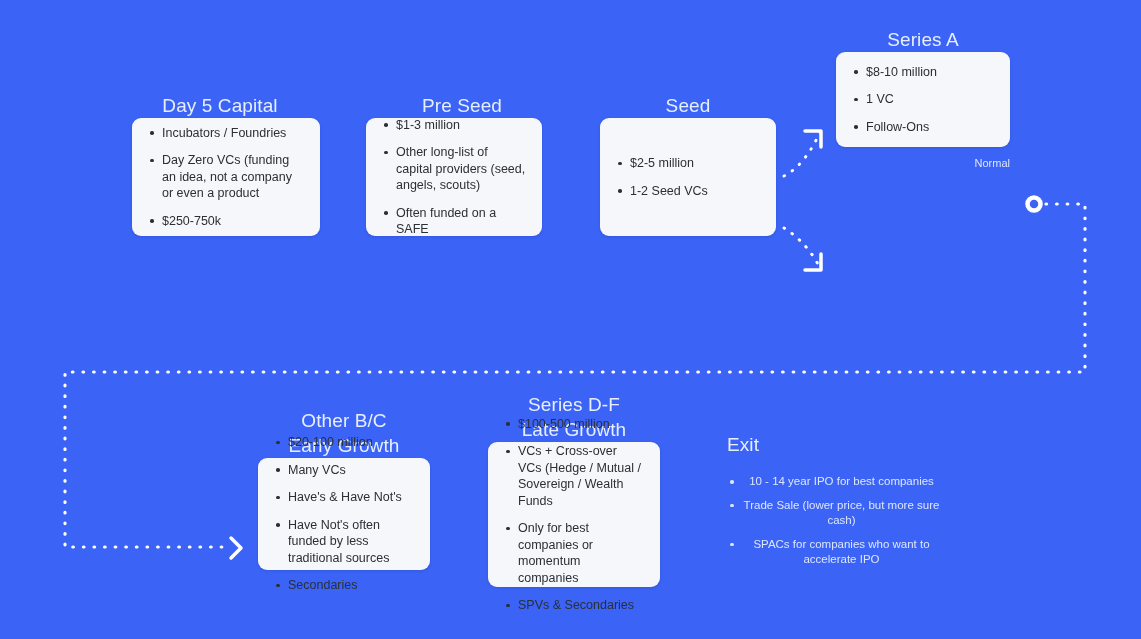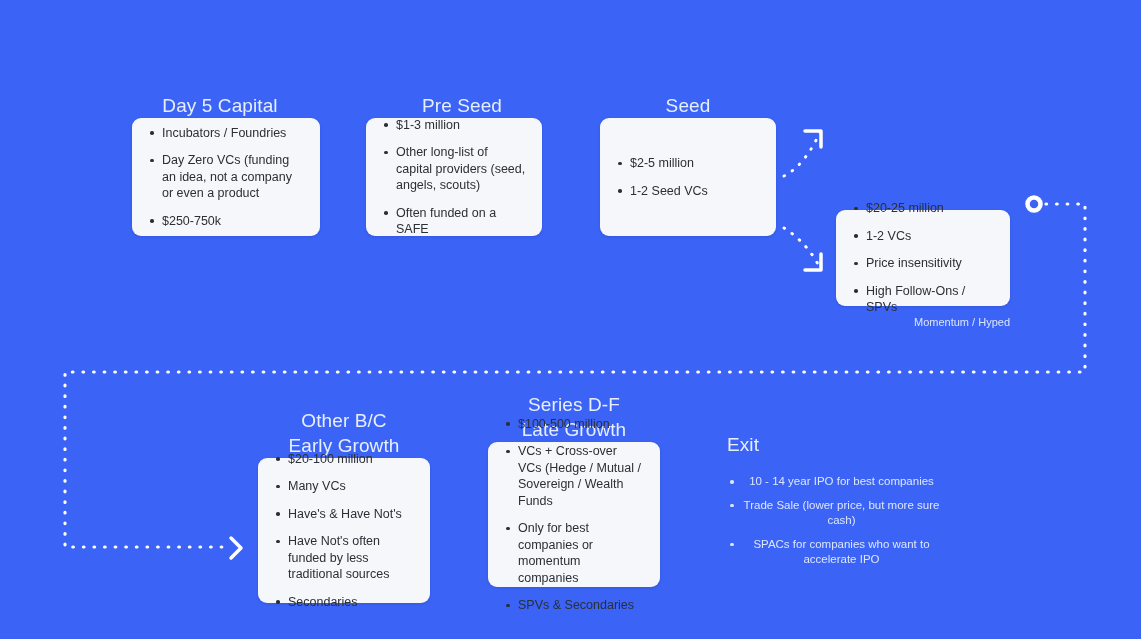--- a/index.html
+++ b/index.html
@@ -126,21 +126,21 @@
   #grp-seed       { left: 600px; top: 93px;  width: 176px; }
   #grp-seed .card { width: 176px; height: 118px; }
 
   #grp-series-a       { left: 836px; top: 27px; width: 174px; }
   #grp-series-a .card { width: 174px; height: 95px; }
 
   #grp-momentum       { left: 836px; top: 210px; width: 174px; }
   #grp-momentum .card { width: 174px; height: 96px; }
 
   #grp-series-bc       { left: 258px; top: 408px; width: 172px; }
-  #grp-series-bc .card { width: 172px; height: 145px; }
+  #grp-series-bc .card { width: 172px; height: 112px; }
 
   #grp-series-df       { left: 488px; top: 392px; width: 172px; }
   #grp-series-df .card { width: 172px; height: 145px; }
 
   #grp-exit { left: 727px; top: 432px; width: 215px; }
   #grp-exit .stage-heading { margin-bottom: 17px; }
 </style>
 </head>
 <body>
 
@@ -185,32 +185,32 @@
   <div class="stage-group" id="grp-seed">
     <div class="stage-heading">Seed</div>
     <div class="card">
       <ul class="bullet-list">
         <li>$2-5 million</li>
         <li>1-2 Seed VCs</li>
       </ul>
     </div>
   </div>
 
-
-  <div class="stage-group" id="grp-momentum">
-    <div class="card">
-      <ul class="bullet-list">
-        <li>$20-25 million</li>
-        <li>1-2 VCs</li>
-        <li>Price insensitivity</li>
-        <li>High Follow-Ons / SPVs</li>
-      </ul>
-    </div>
-    <div class="caption">Momentum / Hyped</div>
-  </div>
+  <div class="stage-group" id="grp-series-a">
+    <div class="stage-heading">Series A</div>
+    <div class="card">
+      <ul class="bullet-list">
+        <li>$8-10 million</li>
+        <li>1 VC</li>
+        <li>Follow-Ons</li>
+      </ul>
+    </div>
+    <div class="caption">Normal</div>
+  </div>
+
 
   <div class="stage-group" id="grp-series-bc">
     <div class="stage-heading">Other B/C
 Early Growth</div>
     <div class="card">
       <ul class="bullet-list">
         <li>$20-100 million</li>
         <li>Many VCs</li>
         <li>Have's &amp; Have Not's</li>
         <li>Have Not's often funded by less traditional sources</li>

